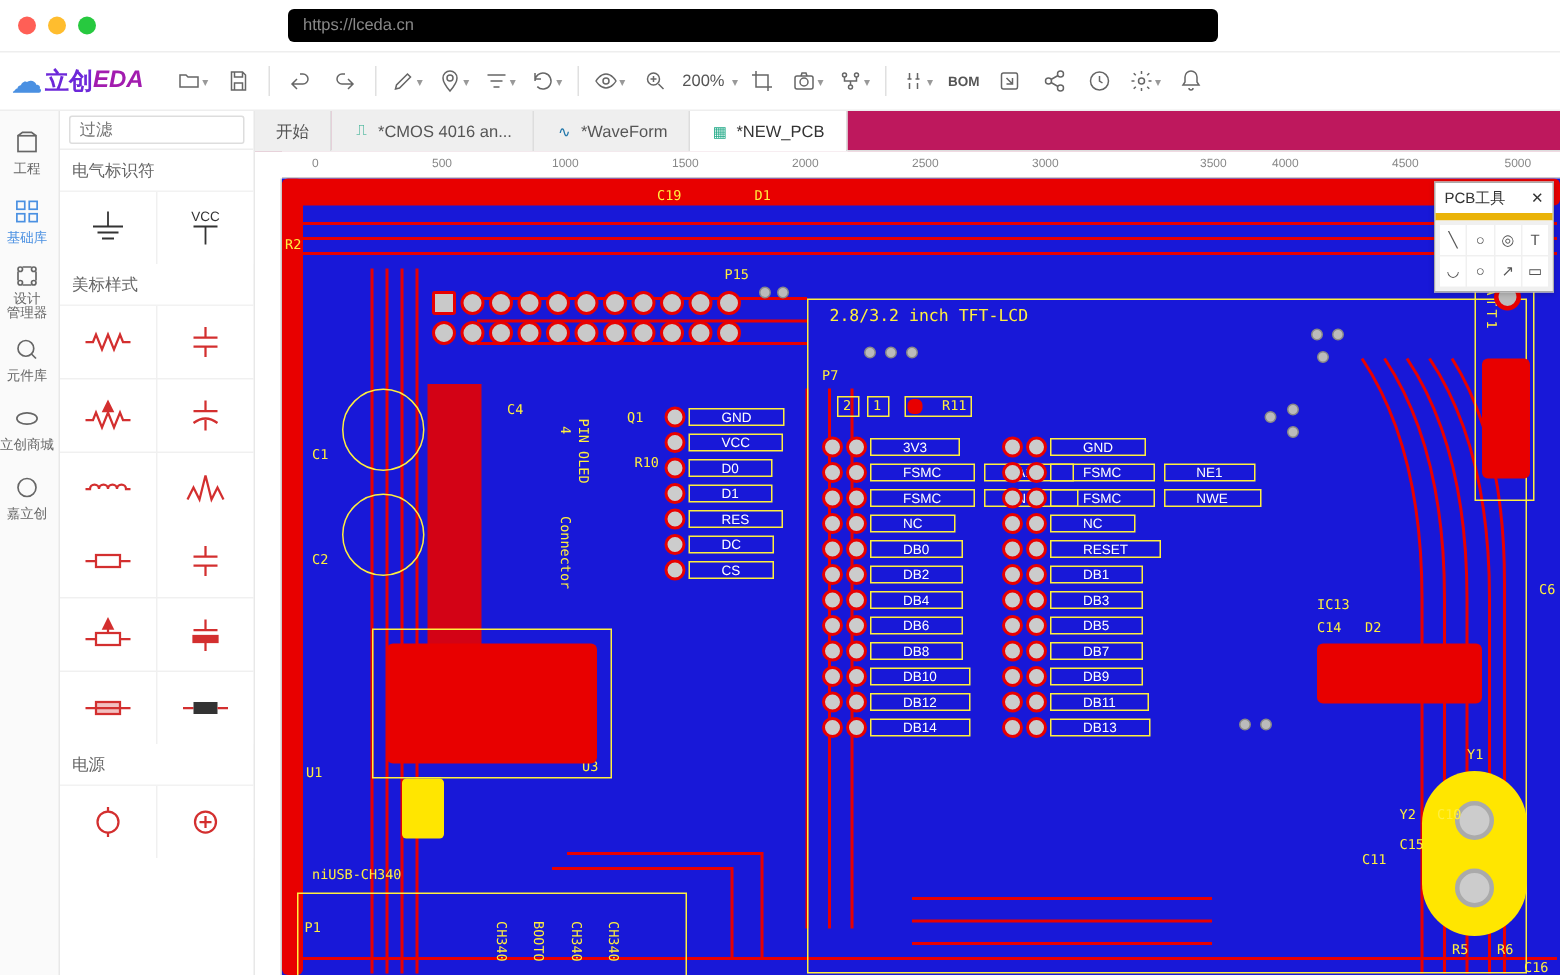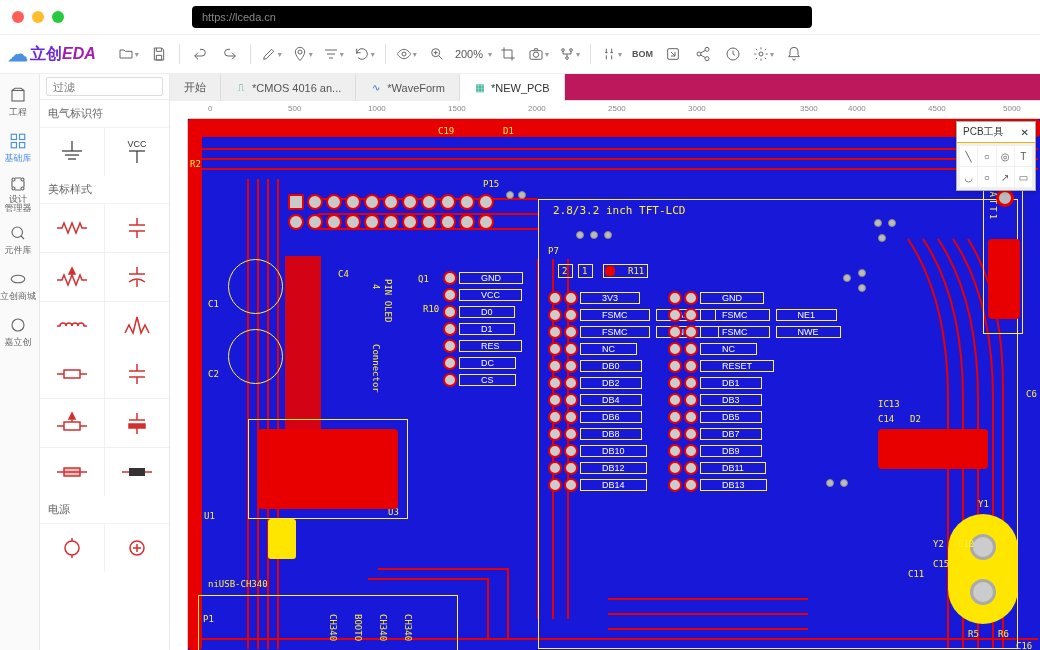--- a/index.html
+++ b/index.html
@@ -56,21 +56,21 @@
 .tab .ticon.g{color:#2a8}
 
 .ruler-h{height:18px;background:#fff;border-bottom:1px solid #ccc;position:relative;margin-left:18px;font-size:8px;color:#888}
 .ruler-h span{position:absolute;top:3px}
 .ruler-v{width:18px;background:#fff;border-right:1px solid #ccc;position:absolute;left:0;top:45px;bottom:0}
 
 .canvas{position:absolute;left:18px;top:45px;right:0;bottom:0;background:#1818d8;overflow:hidden}
 
 
 .float-panel{position:absolute;right:4px;top:2px;background:#fff;border:1px solid #aaa;box-shadow:0 1px 4px rgba(0,0,0,.2);width:80px}
-.float-panel-title{font-size:10px;padding:3px 6px;border-bottom:1px solid #eab308;display:flex;justify-content:space-between;align-items:center;cursor:move}
+.float-panel-title{font-size:10px;padding:3px 6px;border-bottom:5px solid #eab308;display:flex;justify-content:space-between;align-items:center;cursor:move}
 .float-panel-body{display:grid;grid-template-columns:repeat(4,1fr);gap:1px;padding:3px;background:#f0f0f0}
 .fp-btn{background:#fff;height:20px;display:flex;align-items:center;justify-content:center;font-size:10px;color:#555;cursor:pointer}
 
 
 .silk{position:absolute;color:#ffef3e;font-size:9px;font-family:monospace;white-space:nowrap;pointer-events:none}
 .silk-box{position:absolute;border:1px solid #ffef3e;pointer-events:none}
 
 
 .pad-row{position:absolute;display:flex;gap:3px}
 .pad{width:12px;height:12px;border-radius:50%;background:#c9c9c9;border:2px solid #e80000;box-sizing:content-box}

